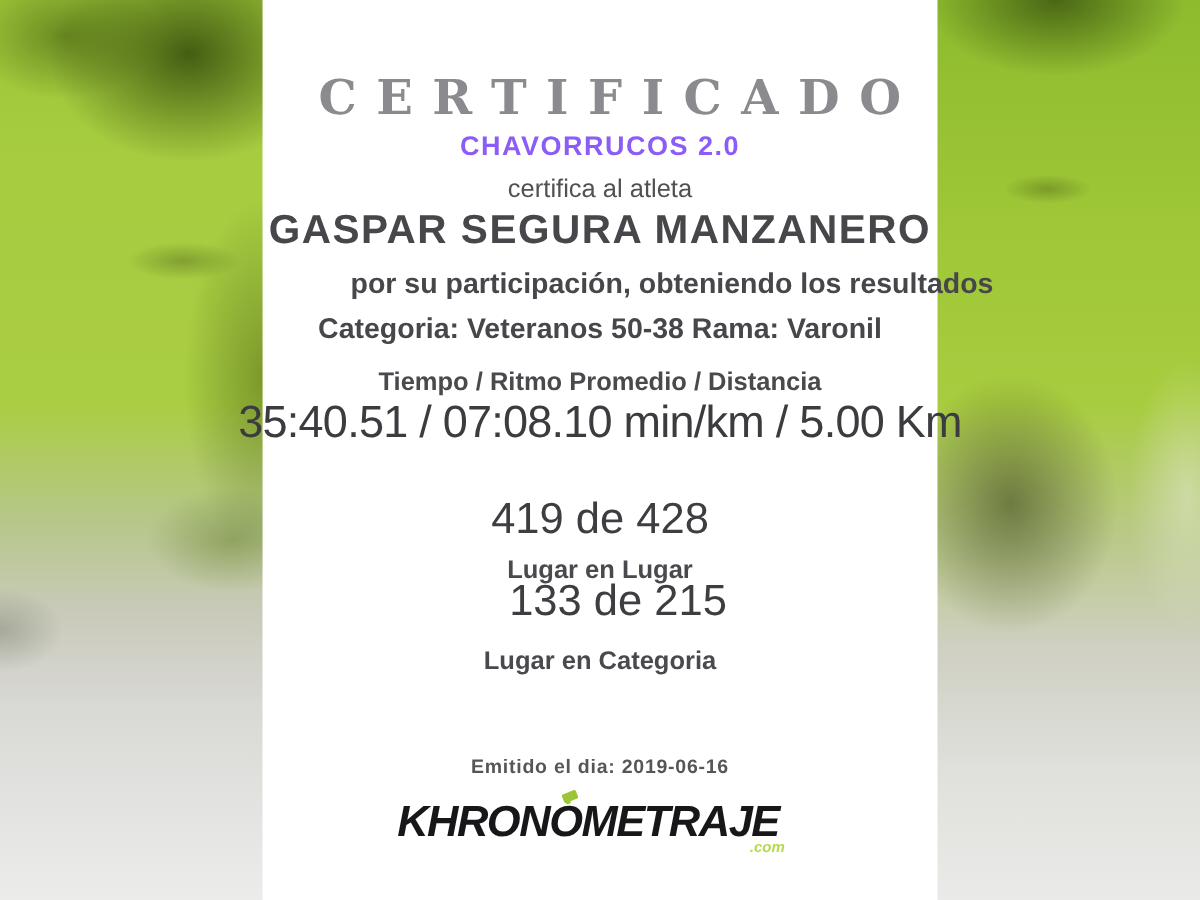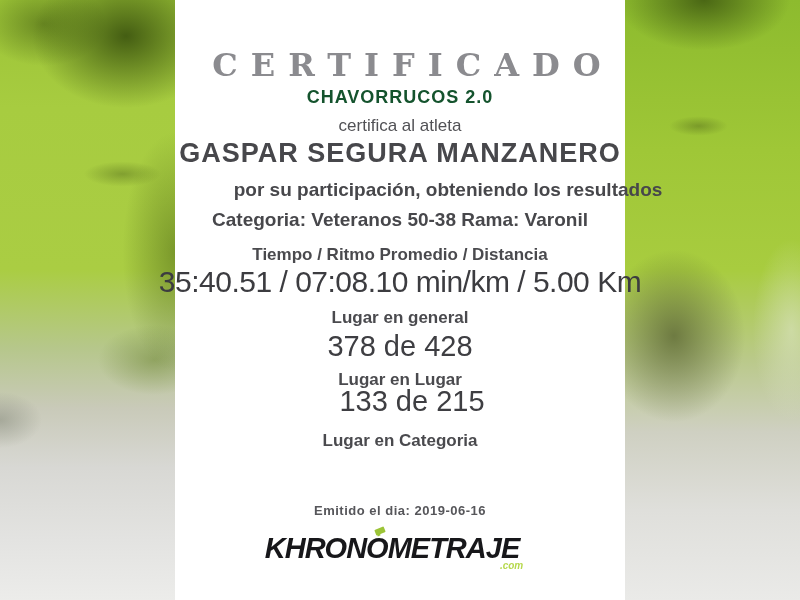--- a/index.html
+++ b/index.html
@@ -32,21 +32,21 @@
       radial-gradient(ellipse 55px 130px at 95% 55%, rgba(225,232,205,0.55), rgba(225,232,205,0) 70%),
       linear-gradient(180deg,#8dbb2e 0%,#9fc737 25%,#a8cc3f 45%,#bac98a 60%,#cfd0c2 72%,#dfdfdb 85%,#eaeae8 100%);
   }
 
   
   .line{position:absolute;left:0;width:800px;text-align:center;line-height:1.1;}
   .title{
     top:48px;font-family:"DejaVu Serif","Liberation Serif",serif;
     font-size:32px;font-weight:700;color:#8b8b8f;letter-spacing:13px;padding-left:13px;
   }
-  .event{top:88px;font-size:18px;font-weight:700;color:#14532d;letter-spacing:1px;text-align:center;}
+  .event{top:88px;font-size:18px;font-weight:700;color:#8b5cf6;letter-spacing:1px;text-align:center;}
   .certifies{top:117px;font-size:17px;font-weight:500;color:#515155;}
   .athlete{top:139px;font-size:27px;font-weight:600;color:#47474b;letter-spacing:1px;}
   .participation{top:180px;font-size:19px;font-weight:600;color:#47474b;padding-left:48px;}
   .category{top:210px;font-size:19px;font-weight:600;color:#47474b;}
   .results-header{top:246px;font-size:17px;font-weight:600;color:#4a4a4e;}
   .results-values{top:265px;font-size:30px;font-weight:500;color:#3c3c40;letter-spacing:-0.5px;}
   .place-label{font-size:17px;font-weight:600;color:#4a4a4e;}
   .place-value{font-size:29px;font-weight:500;color:#3e3e42;}
   .pl0{top:309px;} .pv0{top:331px;}
   .pl1{top:371px;} .pv1{top:386px;margin-left:12px;}
@@ -84,22 +84,21 @@
 
   <div class="line title">CERTIFICADO</div>
   <div class="line event">CHAVORRUCOS 2.0</div>
   <div class="line athlete">GASPAR SEGURA MANZANERO</div>
   <div class="line certifies">certifica al atleta</div>
   <div class="line participation">por su participación, obteniendo los resultados</div>
   <div class="line category">Categoria: Veteranos 50-38 Rama: Varonil</div>
   <div class="line results-header">Tiempo / Ritmo Promedio / Distancia</div>
   <div class="line results-values">35:40.51 / 07:08.10 min/km / 5.00 Km</div>
 
-  <div class="line place-label pl0">Lugar en general</div>
-  <div class="line place-value pv0">378 de 428</div>
+  <div class="line place-value pv0">419 de 428</div>
   <div class="line place-label pl1">Lugar en Lugar</div>
   <div class="line place-value pv1">133 de 215</div>
   <div class="line place-label pl2">Lugar en Categoria</div>
 
   <div class="line issued">Emitido el dia: 2019-06-16</div>
 
   <div class="logo">
     <span class="logo-inner"><span>KHRON</span><span class="logo-o">O</span><span>METRAJE</span><span class="logo-tld">.com</span></span>
   </div>
 

